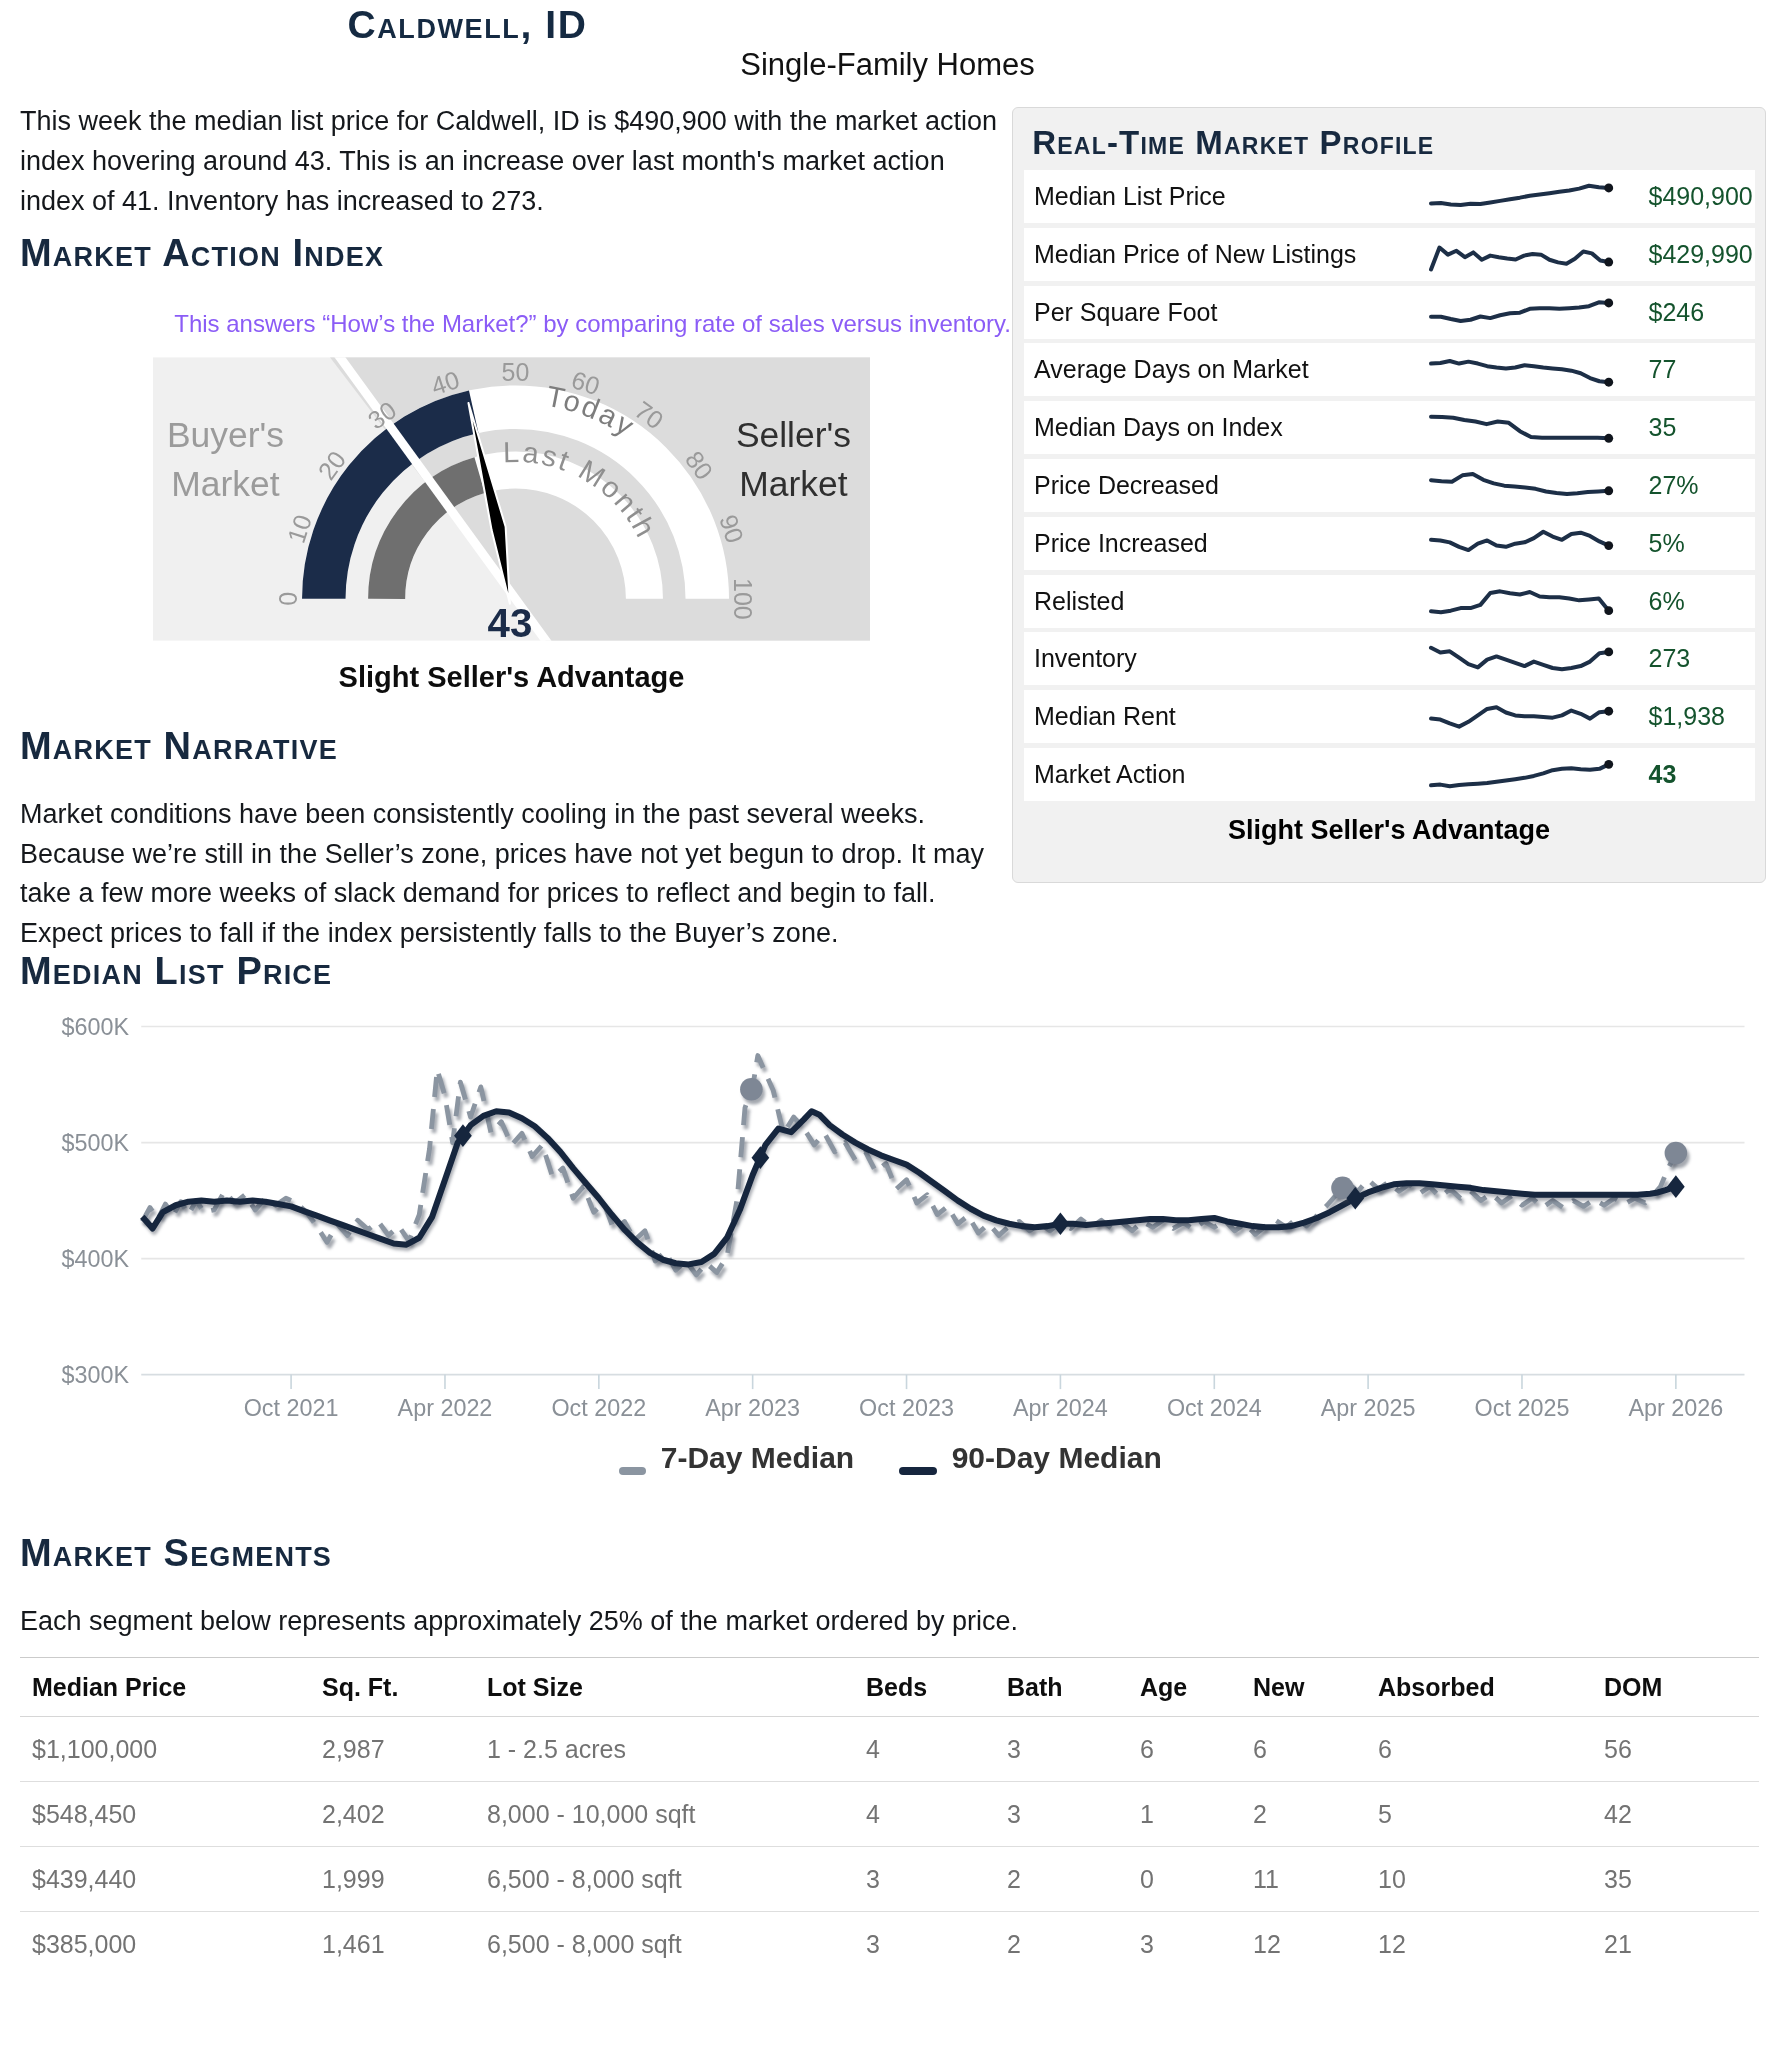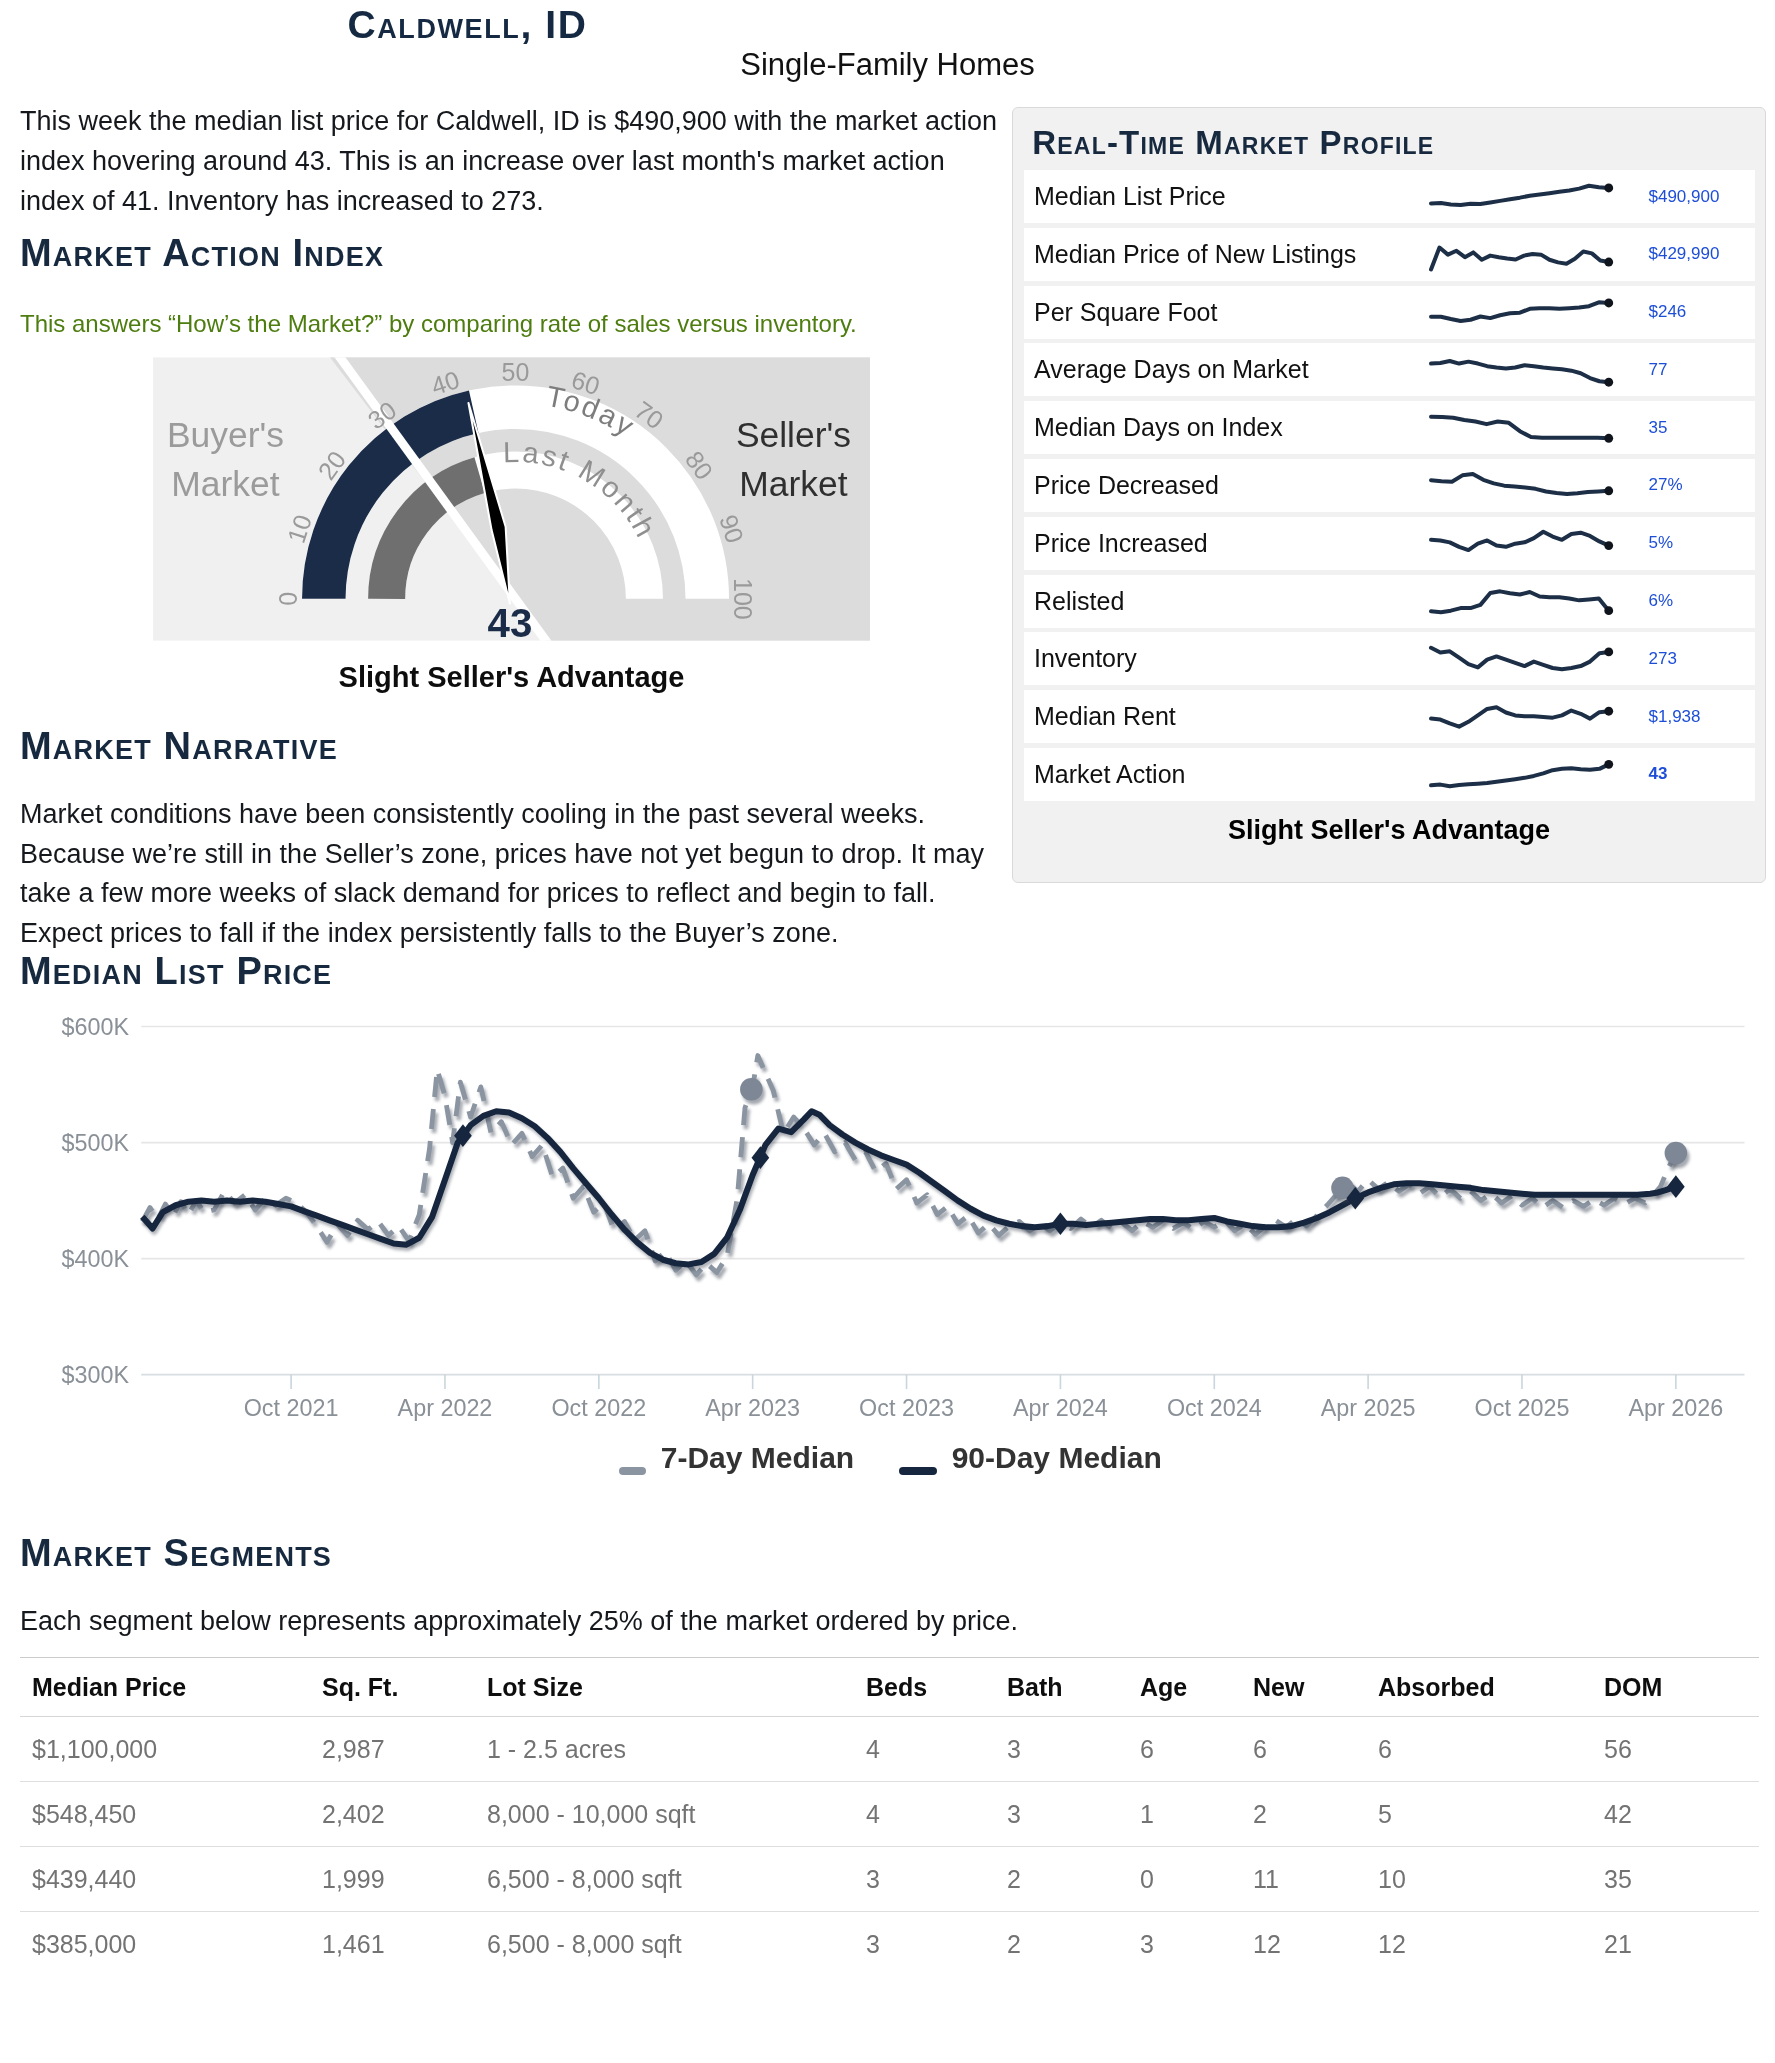--- a/index.html
+++ b/index.html
@@ -3,21 +3,21 @@
 <meta charset="utf-8">
 <style>
   html,body{margin:0;padding:0;background:#ffffff;}
   body{width:1775px;height:2064px;position:relative;font-family:"Liberation Sans", sans-serif;color:#15181c;}
   .abs{position:absolute;}
   .sc-h{font-variant:small-caps;font-weight:700;color:#17293f;font-size:38px;letter-spacing:1.2px;}
   #page-title{top:3.2px;left:0;width:935px;text-align:center;font-variant:small-caps;font-weight:700;font-size:39px;letter-spacing:1.6px;color:#152a42;}
   #page-subtitle{top:47px;left:0;width:1775px;text-align:center;font-size:31px;color:#111;}
   #intro-text{top:102px;left:20px;width:987px;font-size:27px;line-height:1.48;}
   #mai-heading{top:232px;left:20px;}
-  #mai-desc{top:310px;left:20px;width:983px;font-size:24px;color:#4d7c0f;}
+  #mai-desc{top:310px;left:28px;width:983px;font-size:24px;color:#8b5cf6;text-align:right;}
   #gauge-svg{left:153px;top:357px;}
   #gauge-caption{top:661px;left:153px;width:717px;text-align:center;font-size:29px;font-weight:700;color:#0d0d0d;}
   #narr-heading{top:725px;left:20px;}
   #narr-text{top:795px;left:20px;width:992px;font-size:27px;line-height:1.47;}
   #chart-heading{top:950px;left:20px;}
   #chart-svg{left:20px;top:1004px;}
   .axlab{font-size:29px;fill:#8a9097;font-family:"Liberation Sans",sans-serif;}
   .sh-gray{filter:drop-shadow(3px 5px 2px rgba(55,65,80,0.45));}
   .sh-navy{filter:drop-shadow(2px 4px 2px rgba(20,30,45,0.35));}
   #chart-legend{top:1441px;left:20px;width:1741px;display:flex;justify-content:center;align-items:center;gap:45px;}
@@ -28,21 +28,21 @@
   #sw-90day{width:38px;background:#16263e;}
   #seg-heading{top:1532px;left:20px;}
   #seg-desc{top:1606px;left:20px;width:1290px;font-size:27px;}
   
   #profile-panel{left:1012px;top:107px;width:754px;height:776px;background:#f1f1f1;border:1.6px solid #d9d9d9;border-radius:6px;box-sizing:border-box;}
   #profile-heading{margin:16px 0 8px 19.3px;font-size:33px;}
   .p-rows{padding:0 10.5px;}
   .p-row{display:flex;align-items:center;background:#ffffff;height:53px;margin-bottom:4.8px;}
   .p-label{flex:1;padding-left:10.5px;font-size:25px;color:#111;}
   .spark{width:193px;height:42px;flex:none;}
-  .p-value{width:135px;padding-left:29px;font-size:17px;color:#1d4ed8;box-sizing:border-box;}
+  .p-value{width:135px;padding-left:29px;font-size:25px;color:#14532d;box-sizing:border-box;}
   .p-row:nth-child(11) .p-value{font-weight:700;}
   #profile-footer{text-align:center;font-weight:700;font-size:27px;margin-top:14.5px;color:#000;}
   
   #seg-table{left:20px;top:1657px;width:1739px;}
   .seg-grid{display:grid;grid-template-columns:290px 165px 379px 141px 133px 113px 125px 226px 1fr;align-items:center;}
   #seg-header{height:58px;border-top:1.6px solid #cbcbcb;border-bottom:1.6px solid #d6d6d6;font-weight:700;}
   #seg-header > div{font-size:25px;color:#0e0e0e;padding-left:12px;}
   .seg-row{height:64px;border-bottom:1.6px solid #dedede;}
   .seg-row > div{font-size:25px;color:#737373;padding-left:12px;}
   .seg-row:last-child{border-bottom:none;}

